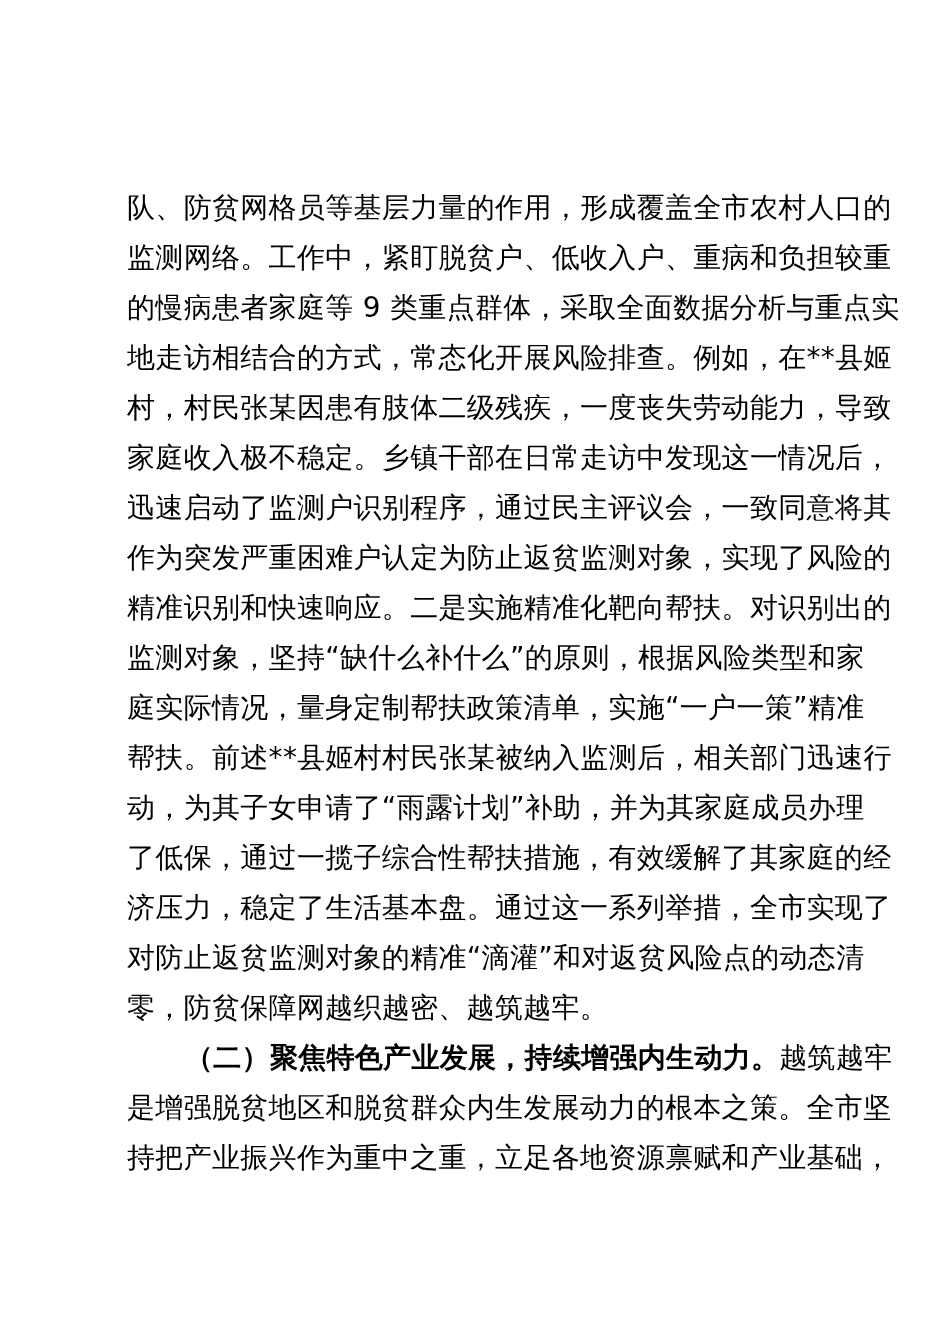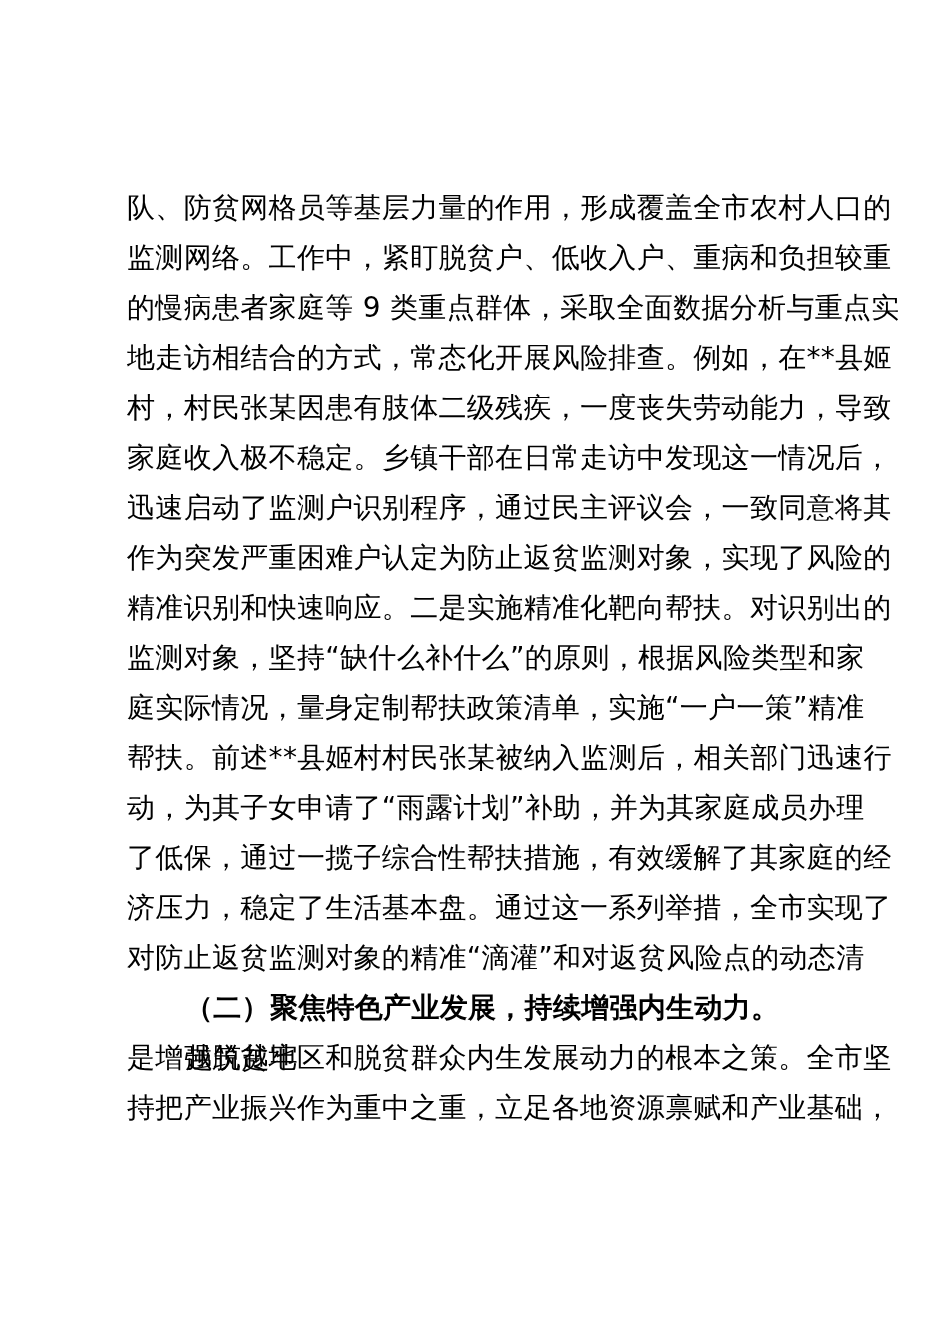--- a/index.html
+++ b/index.html
@@ -29,21 +29,21 @@
       letter-spacing: 0.3px;
       display: flex;
       justify-content: space-between;
       width: 704px;
     }
     .line.last {
       justify-content: flex-start;
     }
     .line span.ch { display: inline-block; }
     .bold { font-weight: bold; }
-    .indent { padding-left: 58px; width: 646px; flex-direction: column; }
+    .indent { padding-left: 58px; width: 646px; }
   </style>
 </head>
 <body>
 
 <div class="page">
   <div>
     <div class="line">
         <span class="ch">队</span>
         <span class="ch">、</span>
         <span class="ch">防</span>
@@ -504,20 +504,21 @@
         <span class="ch">返</span>
         <span class="ch">贫</span>
         <span class="ch">风</span>
         <span class="ch">险</span>
         <span class="ch">点</span>
         <span class="ch">的</span>
         <span class="ch">动</span>
         <span class="ch">态</span>
         <span class="ch">清</span>
       </div>
+    <div class="line last">零，防贫保障网越织越密、越筑越牢。</div>
   </div>
 
   <div>
     <div class="line indent" style="justify-content:flex-start;">
       <span class="bold">（二）聚焦特色产业发展，持续增强内生动力。</span>
         <span>越筑越牢</span>
     </div>
     <div class="line">
         <span class="ch">是</span>
         <span class="ch">增</span>

